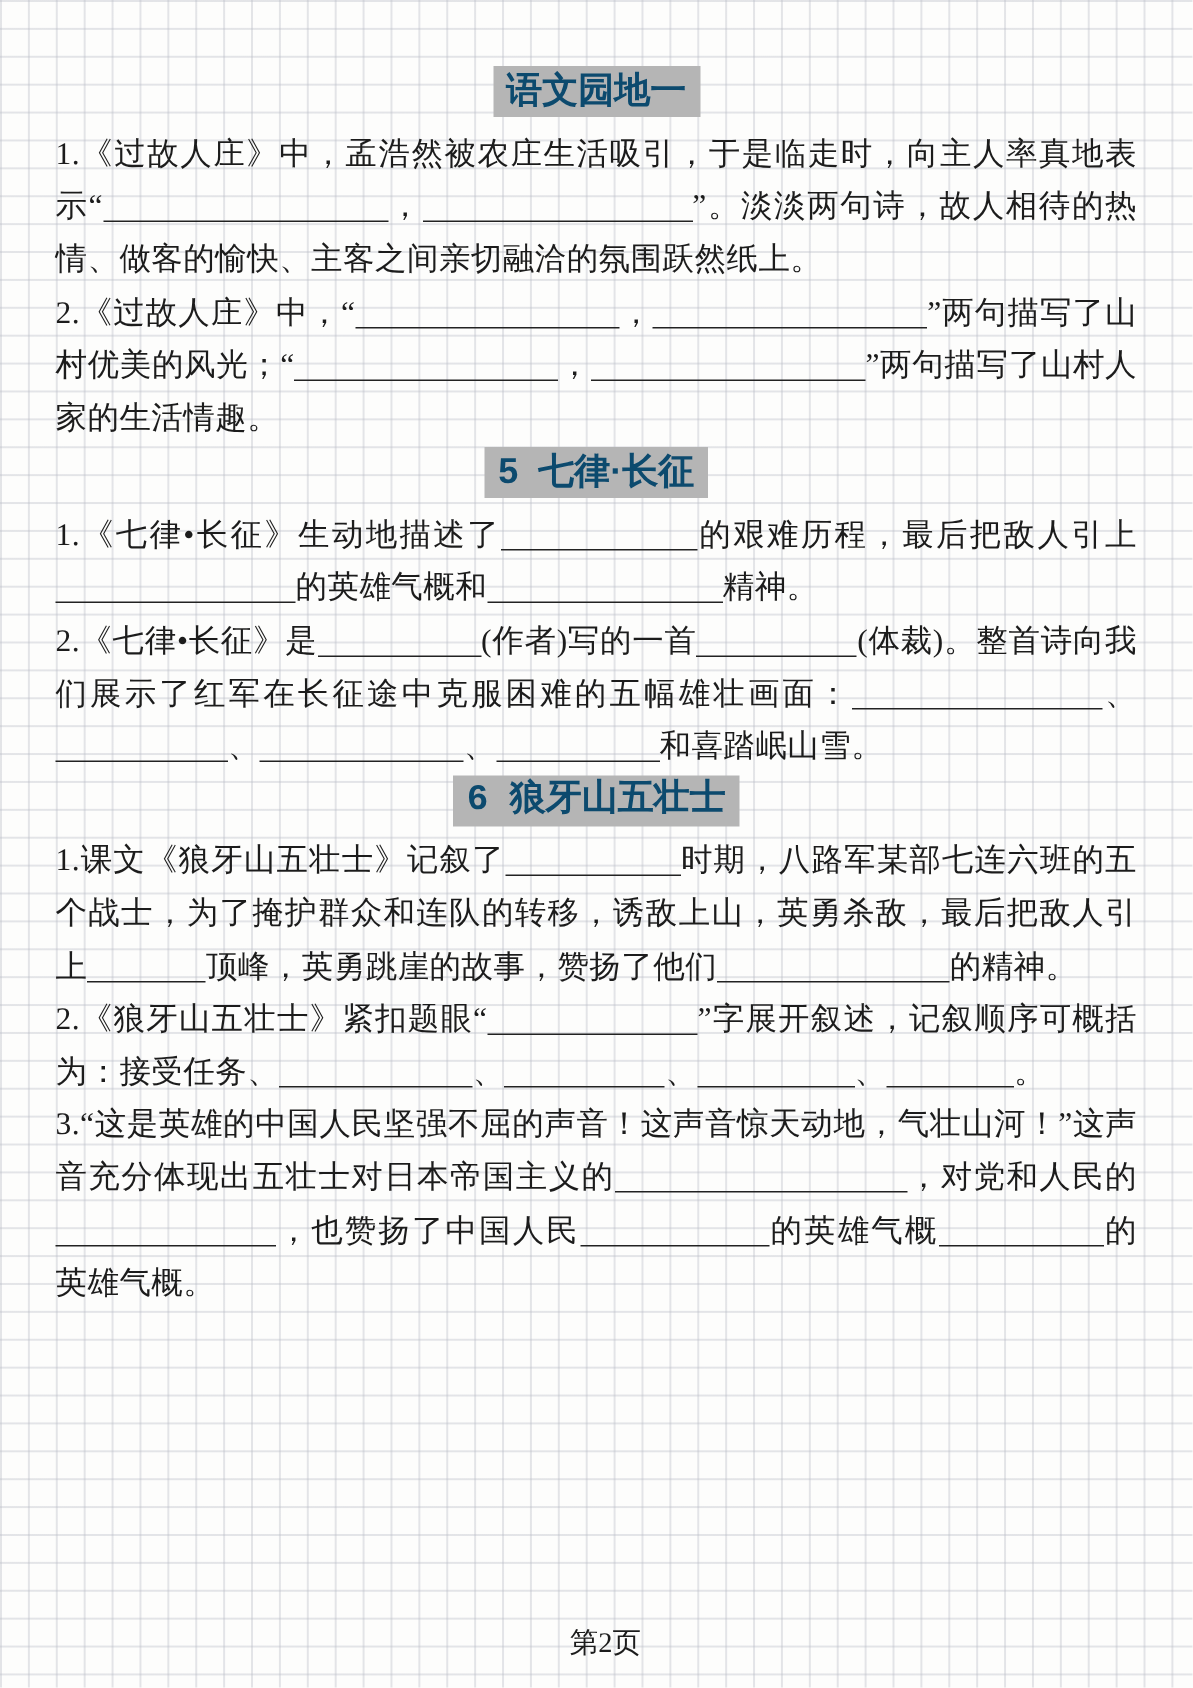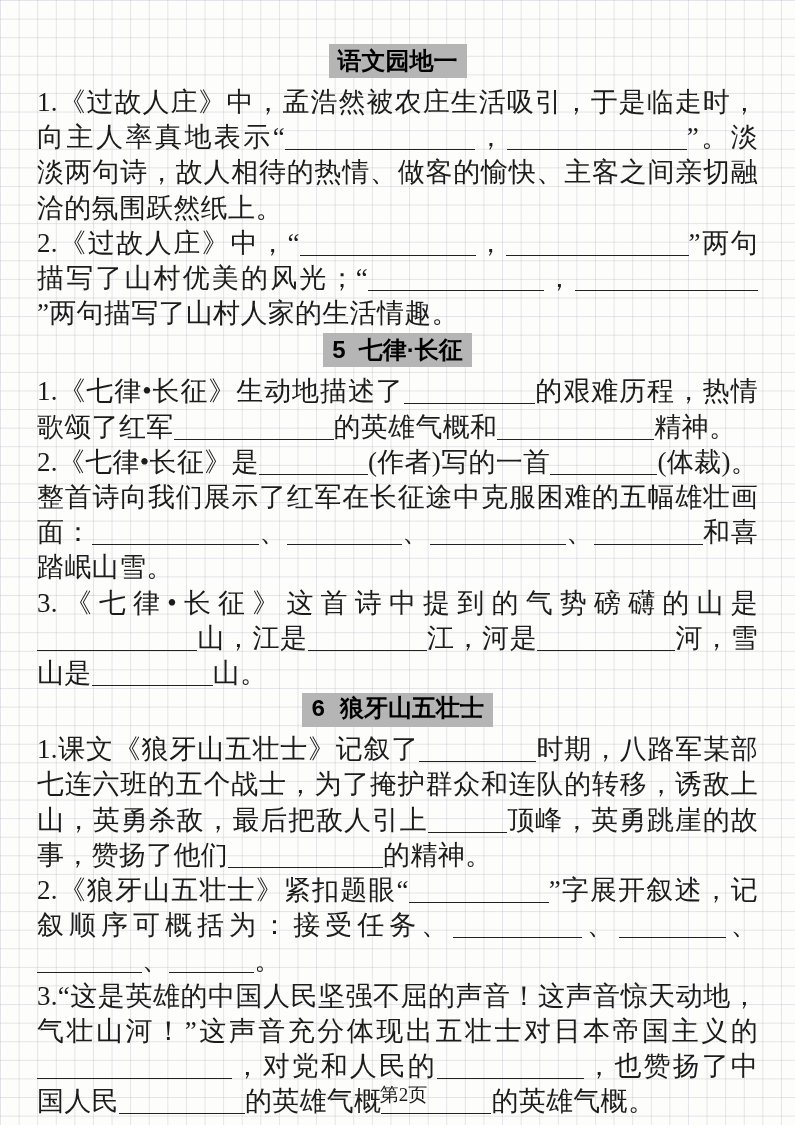--- a/index.html
+++ b/index.html
@@ -31,26 +31,26 @@
     margin: 2px 0 3px 0;
     line-height: 36px;
   }
   .sec-head {
     display: inline-block;
     font-family: "Liberation Sans", "DejaVu Sans", sans-serif;
     font-weight: bold;
     font-size: 24px;
     line-height: 32px;
     padding: 1px 9px;
-    color: #000000;
+    color: #0c4a6e;
     white-space: pre;
   }
   .para {
     margin: 0;
-    font-size: 27px;
+    font-size: 21px;
     line-height: 35.2px;
     text-align: justify;
     text-justify: inter-ideograph;
     letter-spacing: 0.3px;
   }
   .blank {
     display: inline-block;
     border-bottom: 1.6px solid #222;
     height: 4px;
     vertical-align: -4px;
@@ -67,22 +67,21 @@
 </style>
 </head>
 <body>
 
 <div class="page">
   <div id="content">
       <div class="sec-head-wrap"><span class="sec-head" style="background: rgb(181, 181, 181);">语文园地一</span></div>
       <p class="para"><span>1.《过故人庄》中，孟浩然被农庄生活吸引，于是临走时，向主人率真地表示“</span><span class="blank" style="width: 190px;"></span><span>，</span><span class="blank" style="width: 180px;"></span><span>”。淡淡两句诗，故人相待的热情、做客的愉快、主客之间亲切融洽的氛围跃然纸上。</span></p>
       <p class="para"><span>2.《过故人庄》中，“</span><span class="blank" style="width: 176px;"></span><span>，</span><span class="blank" style="width: 183px;"></span><span>”两句描写了山村优美的风光；“</span><span class="blank" style="width: 176px;"></span><span>，</span><span class="blank" style="width: 183px;"></span><span>”两句描写了山村人家的生活情趣。</span></p>
       <div class="sec-head-wrap"><span class="sec-head" style="background: rgb(181, 181, 181);">5  七律·长征</span></div>
-      <p class="para"><span>1.《七律•长征》生动地描述了</span><span class="blank" style="width: 131px;"></span><span>的艰难历程，热情歌颂了红军</span><span class="blank" style="width: 160px;"></span><span>的英雄气概和</span><span class="blank" style="width: 157px;"></span><span>精神。</span></p>
+      <p class="para"><span>1.《七律•长征》生动地描述了</span><span class="blank" style="width: 131px;"></span><span>的艰难历程，最后把敌人引上</span><span class="blank" style="width: 160px;"></span><span>的英雄气概和</span><span class="blank" style="width: 157px;"></span><span>精神。</span></p>
       <p class="para"><span>2.《七律•长征》是</span><span class="blank" style="width: 109px;"></span><span>(作者)写的一首</span><span class="blank" style="width: 107px;"></span><span>(体裁)。整首诗向我们展示了红军在长征途中克服困难的五幅雄壮画面：</span><span class="blank" style="width: 167px;"></span><span>、</span><span class="blank" style="width: 115px;"></span><span>、</span><span class="blank" style="width: 136px;"></span><span>、</span><span class="blank" style="width: 109px;"></span><span>和喜踏岷山雪。</span></p>
-      <p class="para"><span>3.《七律•长征》这首诗中提到的气势磅礴的山是</span><span class="blank" style="width: 160px;"></span><span>山，江是</span><span class="blank" style="width: 119px;"></span><span>江，河是</span><span class="blank" style="width: 138px;"></span><span>河，雪山是</span><span class="blank" style="width: 121px;"></span><span>山。</span></p>
       <div class="sec-head-wrap"><span class="sec-head" style="background: rgb(181, 181, 181); font-family: Liberation Mono, monospace;">6 狼牙山五壮士</span></div>
       <p class="para"><span>1.课文《狼牙山五壮士》记叙了</span><span class="blank" style="width: 117px;"></span><span>时期，八路军某部七连六班的五个战士，为了掩护群众和连队的转移，诱敌上山，英勇杀敌，最后把敌人引上</span><span class="blank" style="width: 79px;"></span><span>顶峰，英勇跳崖的故事，赞扬了他们</span><span class="blank" style="width: 155px;"></span><span>的精神。</span></p>
       <p class="para"><span>2.《狼牙山五壮士》紧扣题眼“</span><span class="blank" style="width: 140px;"></span><span>”字展开叙述，记叙顺序可概括为：接受任务、</span><span class="blank" style="width: 129px;"></span><span>、</span><span class="blank" style="width: 107px;"></span><span>、</span><span class="blank" style="width: 105px;"></span><span>、</span><span class="blank" style="width: 85px;"></span><span>。</span></p>
       <p class="para"><span>3.“这是英雄的中国人民坚强不屈的声音！这声音惊天动地，气壮山河！”这声音充分体现出五壮士对日本帝国主义的</span><span class="blank" style="width: 195px;"></span><span>，对党和人民的</span><span class="blank" style="width: 147px;"></span><span>，也赞扬了中国人民</span><span class="blank" style="width: 126px;"></span><span>的英雄气概</span><span class="blank" style="width: 110px;"></span><span>的英雄气概。</span></p>
     </div>
   <div class="footer">第2页</div>
 </div>
 
 </body></html>

